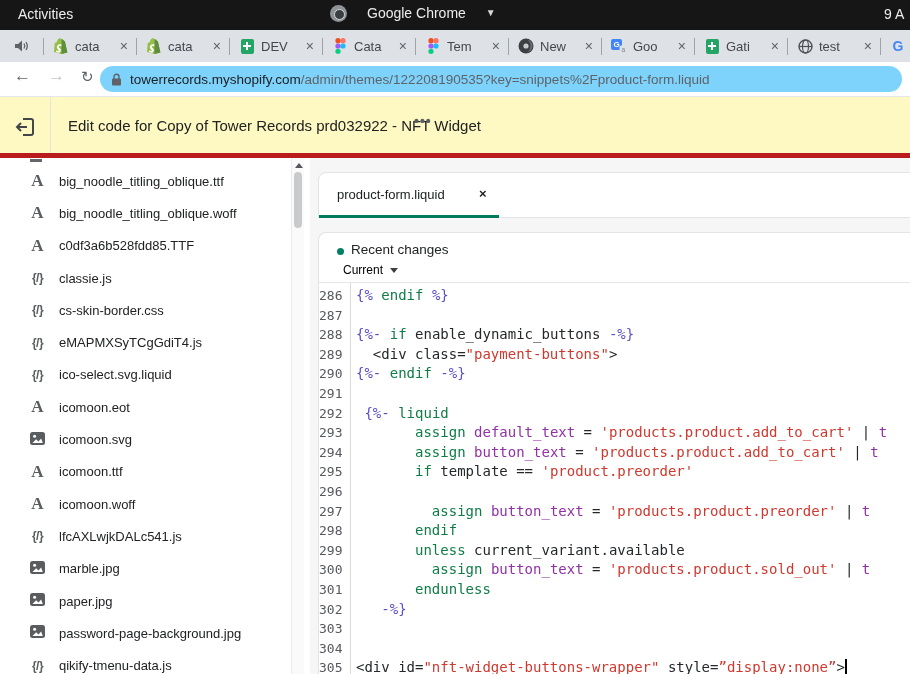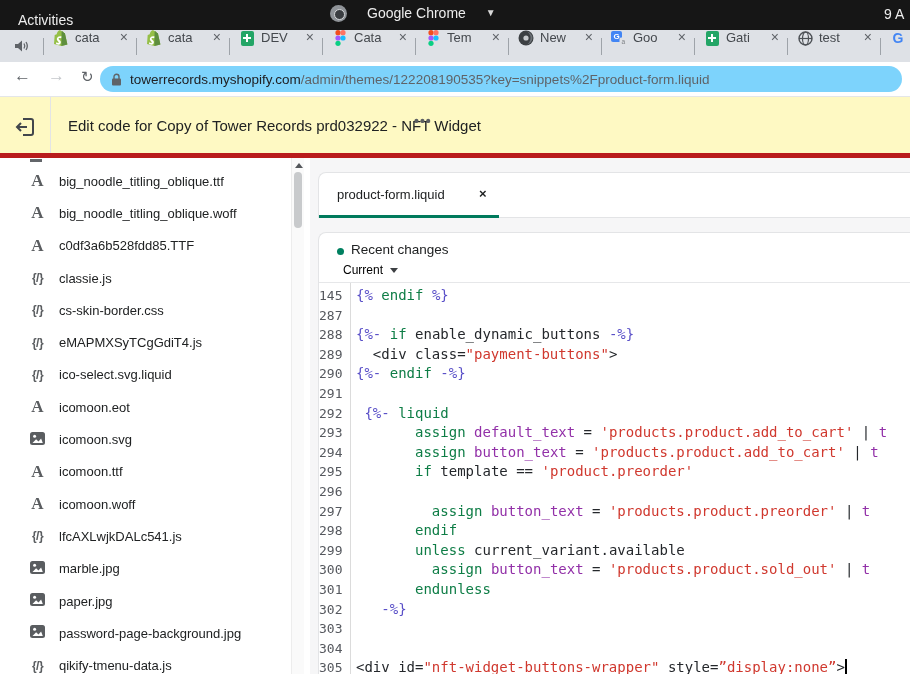--- a/index.html
+++ b/index.html
@@ -4,33 +4,33 @@
 <style>
   * { box-sizing: border-box; margin: 0; padding: 0; }
   html,body { width:910px; height:674px; }
   body {
     position:relative; overflow:hidden; background:#f6f6f7;
     font-family:"Liberation Sans", sans-serif; -webkit-font-smoothing:antialiased;
   }
 
   
   .topbar { height:30px; background:#161616; color:#ededed; position:relative; font-size:14px; }
-  .activities { position:absolute; left:18px; top:12px; }
+  .activities { position:absolute; left:18px; top:6px; }
   .chrome-menu { position:absolute; left:330px; top:5px; display:flex; align-items:flex-start; gap:20px; }
   .chrome-logo { width:17px; height:17px; border-radius:50%; background:#8f9398; position:relative; }
   .chrome-logo::after { content:''; position:absolute; left:4px; top:4px; width:9px; height:9px; border-radius:50%; background:#3a3d41; border:1.5px solid #d6d8da; }
   .menu-caret { font-size:10px; color:#d8d8d8; margin-top:2px; }
   .clock { position:absolute; left:884px; top:6px; width:26px; overflow:hidden; white-space:nowrap; }
 
   
   .tabstrip { height:32px; background:#dee1e6; display:flex; align-items:center; position:relative; }
   .mute-wrap { width:43px; display:flex; justify-content:center; flex:none; }
   .btabs { display:flex; align-items:center; height:32px; overflow:hidden; flex:1; }
   .tsep { width:1px; height:17px; background:#9ea3a9; flex:none; }
-  .btab { width:92px; flex:none; height:32px; display:flex; padding:0 8px 0 9px; gap:6px; cursor:default; }
+  .btab { width:92px; flex:none; height:32px; display:flex; align-items:center; padding:0 8px 0 9px; gap:6px; cursor:default; }
   .btab .tlabel { flex:1; font-size:13px; color:#44484d; white-space:nowrap; overflow:hidden; }
   .btab .tclose { font-size:14px; color:#5f6368; line-height:1; }
   .fav { width:16px; height:16px; flex:none; position:relative; display:flex; align-items:center; justify-content:center; }
 
   
   .fav-sheets { width:13px; height:15px; background:#23a566; border-radius:2px; position:relative; }
   .fav-sheets::before, .fav-sheets::after { content:''; position:absolute; background:#fff; }
   .fav-sheets::before { left:2.5px; top:6.5px; width:8px; height:2px; }
   .fav-sheets::after  { left:5.5px; top:3.5px; width:2px; height:8px; }
   .fav-google { font-size:14px; font-weight:bold; color:#4285f4; font-family:"Liberation Sans",sans-serif; }
@@ -360,21 +360,21 @@
     <div class="ccard">
       <div class="recent">
         <span class="rc-dot"></span>
         <span class="rc-title">Recent changes</span>
         <span class="rc-version">
           <span>Current</span>
           <span class="rc-caret"></span>
         </span>
       </div>
       <div class="codewrap">
-          <div class="cline"><span class="ln">145</span><span class="ct"><span class="tok-d">{%</span><span class="tok-p"> </span><span class="tok-k">endif</span><span class="tok-p"> </span><span class="tok-d">%}</span></span></div>
+          <div class="cline"><span class="ln">286</span><span class="ct"><span class="tok-d">{%</span><span class="tok-p"> </span><span class="tok-k">endif</span><span class="tok-p"> </span><span class="tok-d">%}</span></span></div>
           <div class="cline"><span class="ln">287</span><span class="ct"></span></div>
           <div class="cline"><span class="ln">288</span><span class="ct"><span class="tok-d">{%-</span><span class="tok-p"> </span><span class="tok-k">if</span><span class="tok-p"> enable_dynamic_buttons </span><span class="tok-d">-%}</span></span></div>
           <div class="cline"><span class="ln">289</span><span class="ct">  <span class="tok-p">&lt;div class=</span><span class="tok-s">"payment-buttons"</span><span class="tok-p">&gt;</span></span></div>
           <div class="cline"><span class="ln">290</span><span class="ct"><span class="tok-d">{%-</span><span class="tok-p"> </span><span class="tok-k">endif</span><span class="tok-p"> </span><span class="tok-d">-%}</span></span></div>
           <div class="cline"><span class="ln">291</span><span class="ct"></span></div>
           <div class="cline"><span class="ln">292</span><span class="ct"> <span class="tok-d">{%-</span><span class="tok-p"> </span><span class="tok-k">liquid</span></span></div>
           <div class="cline"><span class="ln">293</span><span class="ct">       <span class="tok-k">assign</span><span class="tok-p"> </span><span class="tok-v">default_text</span><span class="tok-p"> = </span><span class="tok-s">'products.product.add_to_cart'</span><span class="tok-p"> | </span><span class="tok-v">t</span></span></div>
           <div class="cline"><span class="ln">294</span><span class="ct">       <span class="tok-k">assign</span><span class="tok-p"> </span><span class="tok-v">button_text</span><span class="tok-p"> = </span><span class="tok-s">'products.product.add_to_cart'</span><span class="tok-p"> | </span><span class="tok-v">t</span></span></div>
           <div class="cline"><span class="ln">295</span><span class="ct">       <span class="tok-k">if</span><span class="tok-p"> template == </span><span class="tok-s">'product.preorder'</span></span></div>
           <div class="cline"><span class="ln">296</span></div>

